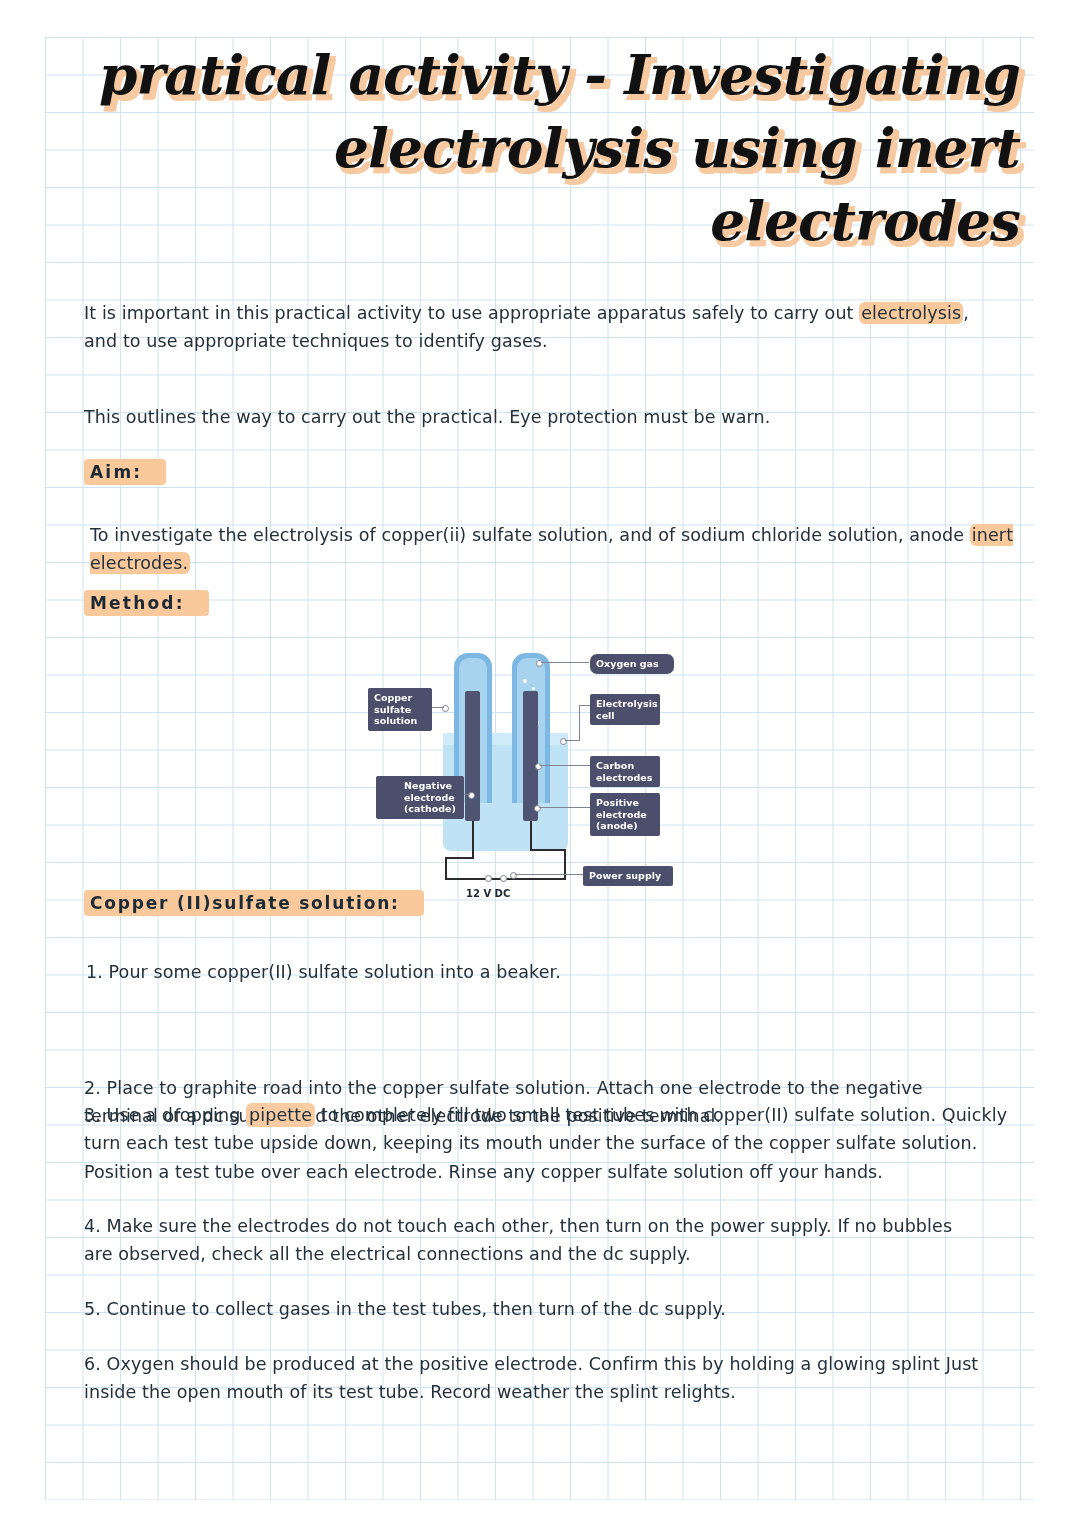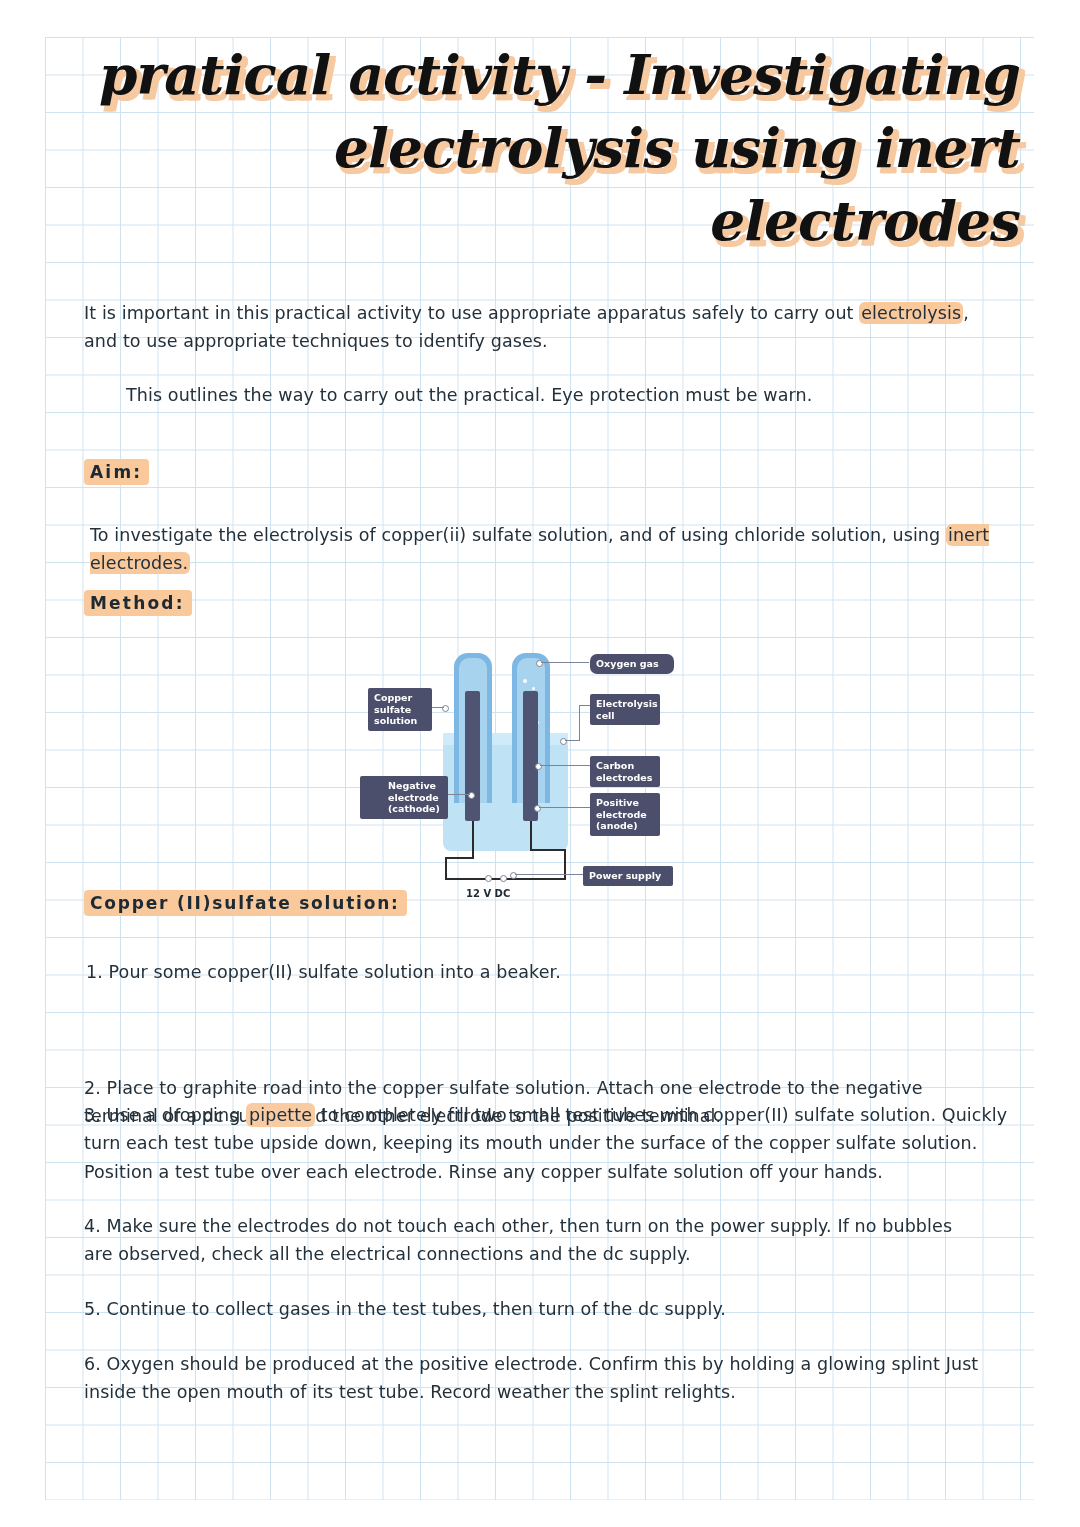--- a/index.html
+++ b/index.html
@@ -96,21 +96,21 @@
   }
 
   .section-label {
     position: absolute;
     font-family: "DejaVu Sans", sans-serif;
     font-size: 17px;
     font-weight: bold;
     color: #1d2a33;
     letter-spacing: 2.2px;
     background: #f9c99c;
-    padding: 3px 7px 3px 6px;
+    padding: 3px 24px 3px 6px;
     border-radius: 4px;
   }
 
   
   .diagram {
     position: absolute;
     left: 360px;
     top: 645px;
     width: 320px;
     height: 245px;
@@ -183,26 +183,26 @@
 <div class="mask bottom"></div>
 
 <div class="content">
 
   <div class="title">pratical activity - Investigating electrolysis using inert electrodes</div>
 
   <div class="para" style="left:84px; top:299px; width:905px;">
     <span>It is important in this practical activity to use appropriate apparatus safely to carry out </span><span class="hl">electrolysis</span><span>, and to use appropriate techniques to identify gases.</span>
   </div>
 
-  <div class="para" style="left:84px; top:381px; width:905px;padding-left:42px;">This outlines the way to carry out the practical. Eye protection must be warn.</div>
+  <div class="para" style="left:84px; top:403px; width:905px;">This outlines the way to carry out the practical. Eye protection must be warn.</div>
 
   <div class="section-label" style="left:84px; top:459px;">Aim:</div>
 
   <div class="para" style="left:90px; top:521px; width:940px;">
-    <span>To investigate the electrolysis of copper(ii) sulfate solution, and of using chloride solution, using </span><span class="hl">inert electrodes.</span>
+    <span>To investigate the electrolysis of copper(ii) sulfate solution, and of sodium chloride solution, anode </span><span class="hl">inert electrodes.</span>
   </div>
 
   <div class="section-label" style="left:84px; top:590px;">Method:</div>
 
   <div class="diagram">
 
     <div class="beaker-liquid" style="left:83px; top:88px; width:125px; height:118px; border-radius:0 0 8px 8px;"></div>
     <div class="beaker-liquid" style="left:83px; top:88px; width:125px; height:12px; background:#cfeaf8;"></div>
 
     <div class="tube" style="left:94px; top:8px; width:38px; height:150px;"></div>
@@ -259,21 +259,21 @@
 
     <div class="dg-dot" style="left:108px; top:147px;"></div>
     <div class="dg-line" style="left:62px; top:149px; width:48px; height:1px;"></div>
 
     <div class="dg-label" style="left:230px; top:9px; width:72px;border-radius:7px;">Oxygen gas</div>
     <div class="dg-label" style="left:230px; top:49px; width:58px;">Electrolysis cell</div>
     <div class="dg-label" style="left:230px; top:111px; width:58px;">Carbon electrodes</div>
     <div class="dg-label" style="left:230px; top:148px; width:58px;">Positive electrode (anode)</div>
     <div class="dg-label" style="left:223px; top:221px; width:78px;">Power supply</div>
     <div class="dg-label" style="left:8px; top:43px; width:52px;">Copper sulfate solution</div>
-    <div class="dg-label" style="left:0; top:131px; width:54px;padding-left:28px;">Negative electrode (cathode)</div>
+    <div class="dg-label" style="left:16px; top:131px; width:54px;padding-left:28px;">Negative electrode (cathode)</div>
   </div>
 
   <div class="section-label" style="left:84px; top:890px; letter-spacing:1.8px;">Copper (II)sulfate solution:</div>
 
   <div class="para" style="left:86px; top:958px; width:905px;">1. Pour some copper(II) sulfate solution into a beaker.</div>
 
   <div class="para" style="left:84px; top:1074px; width:915px;">2. Place to graphite road into the copper sulfate solution. Attach one electrode to the negative terminal of a dc supply and the other electrode to the positive terminal.</div>
 
   <div class="para" style="left:84px; top:1101px; width:925px;">
     3. Use a dropping <span class="hl-soft">pipette</span> to completely fill two small test tubes with copper(II) sulfate solution. Quickly turn each test tube upside down, keeping its mouth under the surface of the copper sulfate solution. Position a test tube over each electrode. Rinse any copper sulfate solution off your hands.

